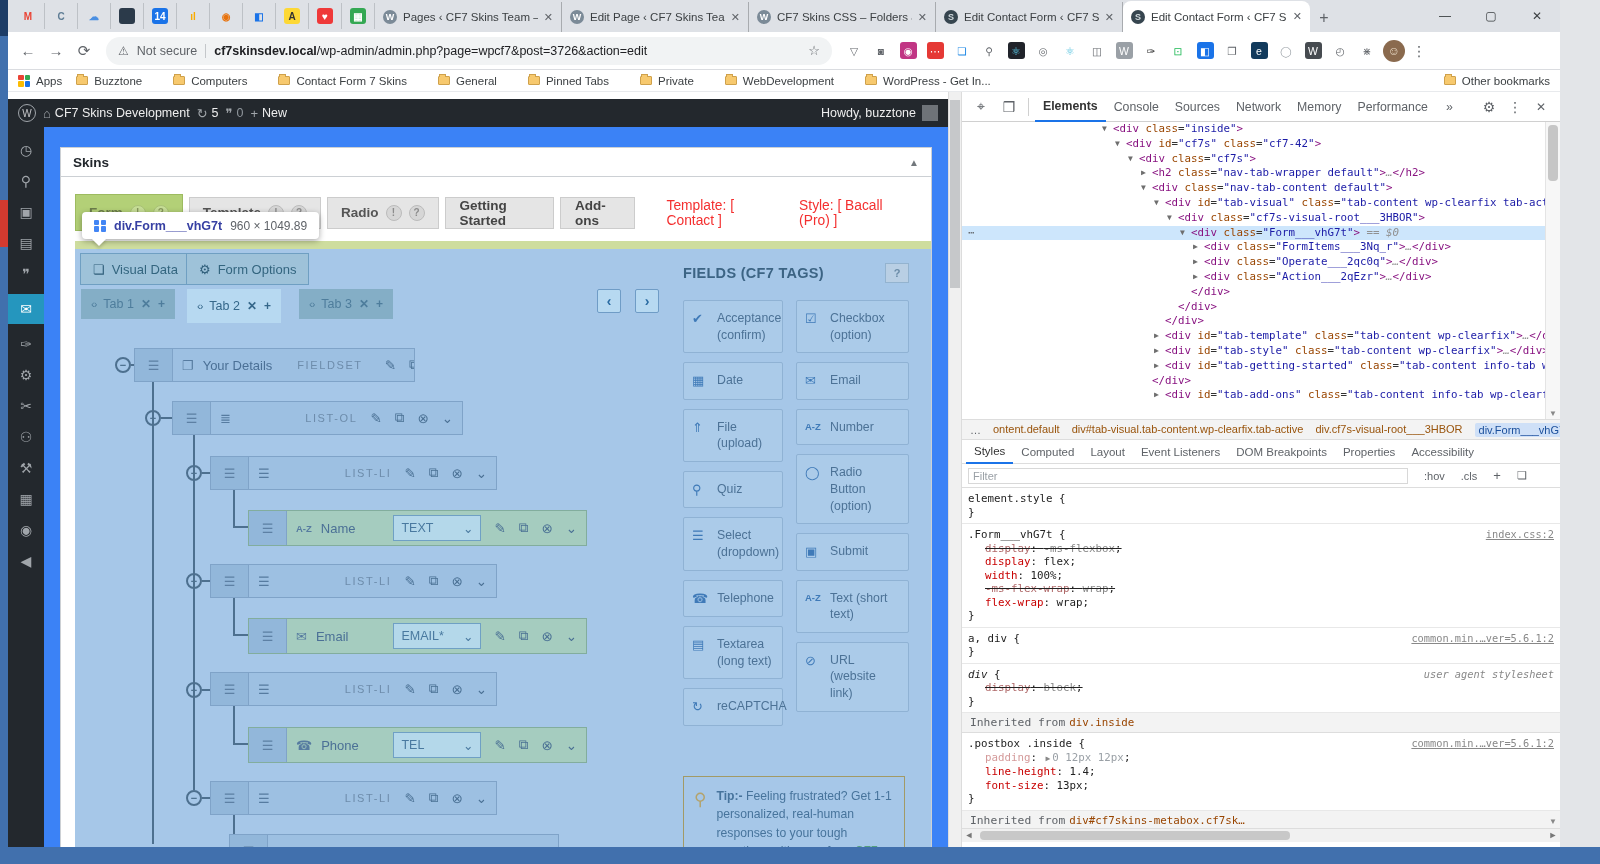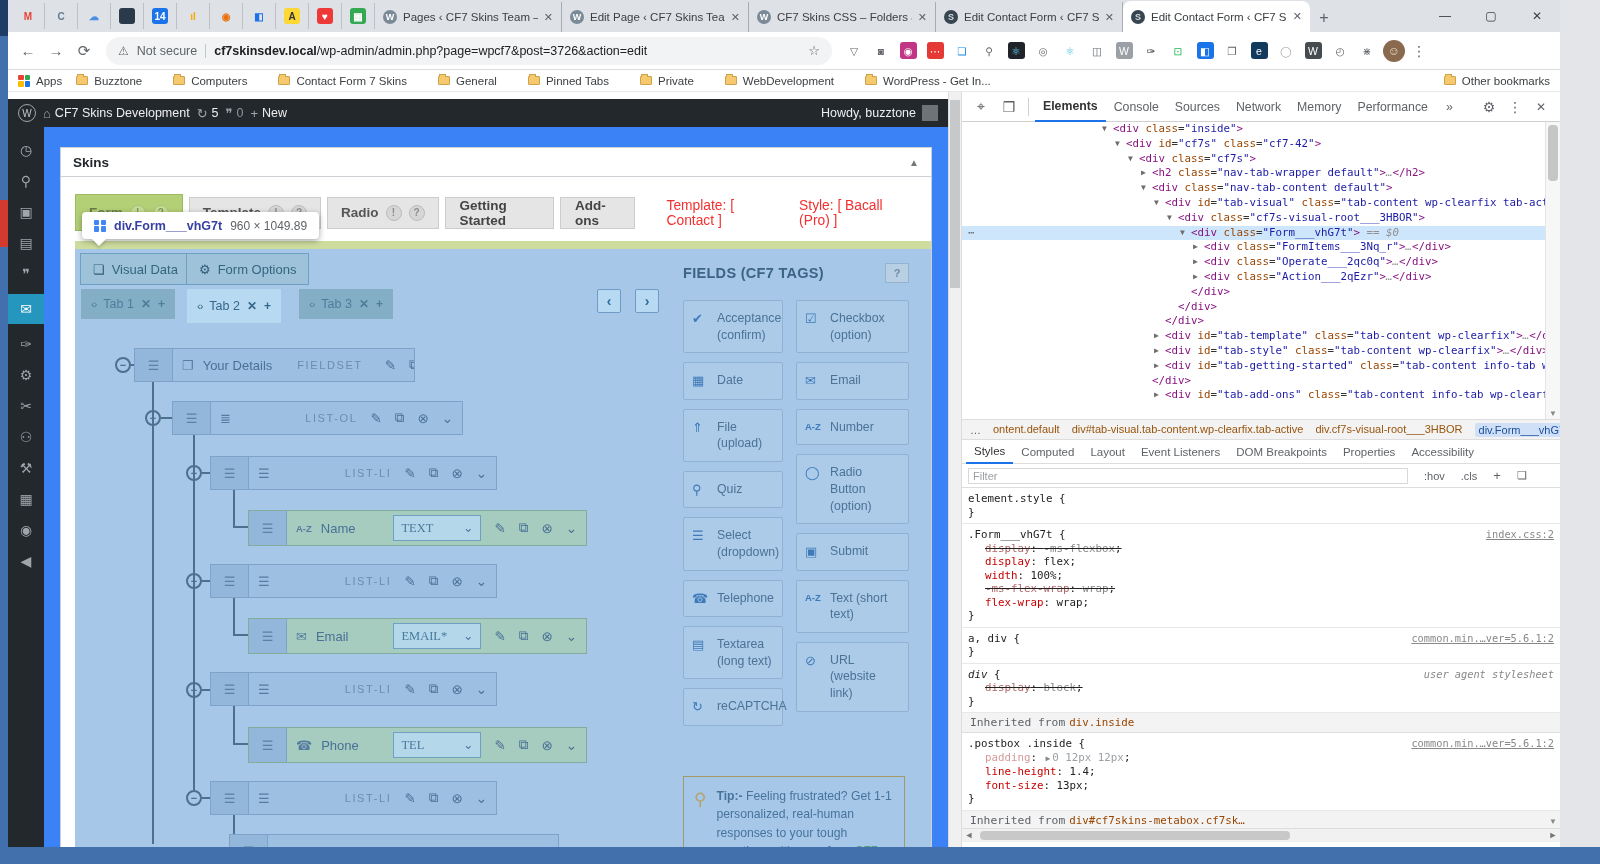--- a/index.html
+++ b/index.html
@@ -142,21 +142,21 @@
     display:flex; align-items:center; justify-content:center; color:#5d80a4; font-size:13px; }
   .trow .tbody { flex:1; display:flex; align-items:center; gap:9px; padding:0 9px; overflow:hidden; }
   .trow.field { background:#a5ccbf; border-color:#82ad9d; }
   .ticon { color:#567ba0; font-size:13px; flex:none; }
   .tico-az { color:#567ba0; font-size:9.5px; font-weight:bold; flex:none; }
   .tlabel { color:#4b7096; font-size:13px; white-space:nowrap; }
   .ttag { color:#6d8cab; font-size:11px; letter-spacing:1.6px; }
   .tspace { flex:1; }
   .tact { color:#4a7094; font-size:13.5px; margin-left:4px; }
   .tsel { width:88px; height:26px; border:1.5px solid #6fa0c4; background:#b4d8ea; color:#49799f;
-    display:flex; align-items:center; justify-content:space-between; padding:0 7px; font-size:12.5px; flex:none;font-family:Liberation Serif, serif; }
+    display:flex; align-items:center; justify-content:space-between; padding:0 7px; font-size:12.5px; flex:none; }
 
   
   #fieldspanel { position:absolute; left:608px; top:22px; width:226px; }
   #fp-head { display:flex; align-items:center; margin-bottom:17px; }
   #fp-title { color:#3c6484; font-size:14.5px; font-weight:bold; letter-spacing:.3px; }
   #fp-help { margin-left:auto; width:24px; height:20px; background:#b9cfe4; border:1px solid #93b3cf;
     color:#6b8ca8; font-size:11px; font-weight:bold; display:flex; align-items:center; justify-content:center; }
   #fp-cols { display:flex; gap:13px; }
   #fp-left { width:100px; } #fp-right { width:113px; }
   .fbtn { display:flex; gap:9px; padding:9px 8px; border:1px solid #8fb2d4; background:#abcbe9;

